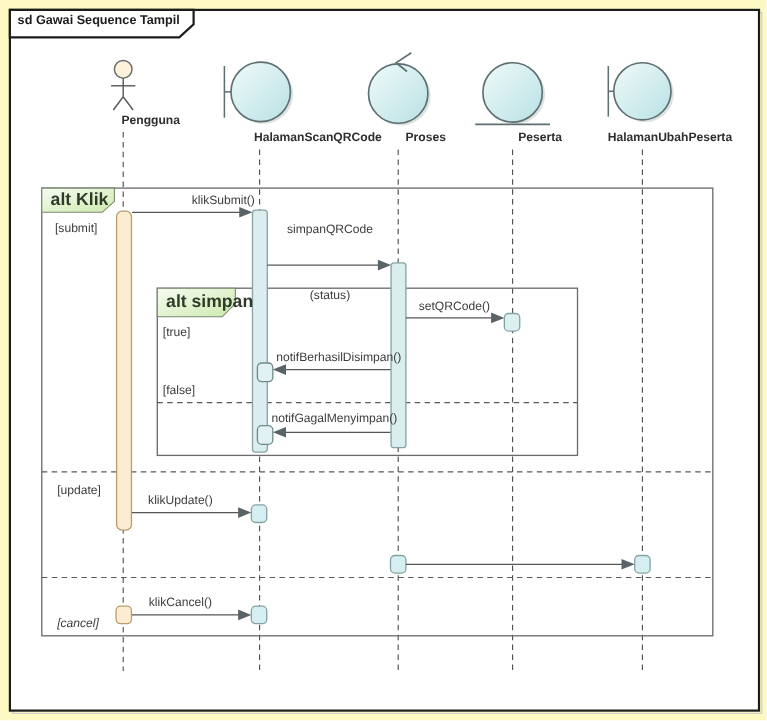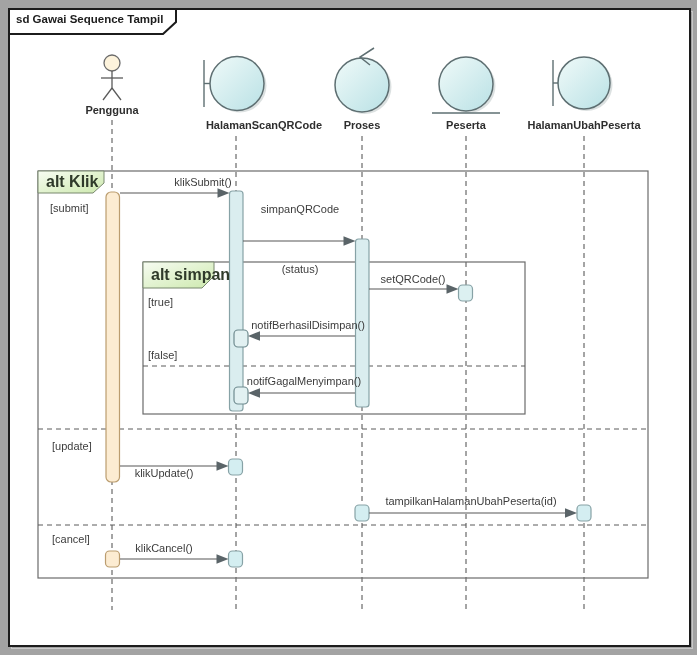--- a/index.html
+++ b/index.html
@@ -1,21 +1,21 @@
 <!DOCTYPE html>
 <html><head>
 <meta charset="utf-8">
 <style>
   html,body{margin:0;padding:0;background:#ffffff;}
   body{font-family:"Liberation Sans","DejaVu Sans",sans-serif;}
-  .stage{position:relative;width:697px;height:655px;background:#a3a3a3;overflow:hidden;}
+  .stage{position:relative;width:697px;height:655px;background:#fef9c3;overflow:hidden;}
   .stage svg{position:absolute;left:0;top:0;}
   .lbl{position:absolute;font-size:11px;color:#3a3a3a;white-space:nowrap;line-height:13px;}
   .lbl.center{transform:translateX(-50%);}
-  .lifename{font-weight:700;color:#2e2e2e;font-size:11px;}
+  .lifename{font-weight:700;color:#2e2e2e;font-size:11px;margin-left:25px;}
   .fragop{font-weight:700;color:#2f3a2a;font-size:16px;}
   .guard{color:#3d3d3d;}
   .title-text{font-weight:700;font-size:11.5px;color:#1c1c1c;}
   .msg{color:#3c3c3c;}
 </style>
 </head>
 <body>
 
 <div class="stage">
 
@@ -153,25 +153,24 @@
   <div class="lbl center lifename" style="left:466px;top:119px;">Peserta</div>
   <div class="lbl center lifename" style="left:584px;top:119px;">HalamanUbahPeserta</div>
 
   <div class="lbl fragop" style="left:46px;top:175px;">alt Klik</div>
   <div class="lbl fragop" style="left:151px;top:268px;">alt simpan</div>
 
   <div class="lbl guard" style="left:50px;top:202px;">[submit]</div>
   <div class="lbl guard" style="left:148px;top:296px;">[true]</div>
   <div class="lbl guard" style="left:148px;top:349px;">[false]</div>
   <div class="lbl guard" style="left:52px;top:440px;">[update]</div>
-  <div class="lbl guard" style="left:52px;top:533px;">[cancel]</div>
+  <div class="lbl guard" style="left:52px;top:561px;font-style:italic;">[cancel]</div>
 
   <div class="lbl center msg" style="left:175px;top:176px;margin-left:28px;">klikSubmit()</div>
   <div class="lbl center msg" style="left:300px;top:203px;">simpanQRCode</div>
   <div class="lbl center msg" style="left:300px;top:220px;margin-top:43px;">(status)</div>
   <div class="lbl center msg" style="left:413px;top:273px;">setQRCode()</div>
   <div class="lbl center msg" style="left:308px;top:319px;">notifBerhasilDisimpan()</div>
   <div class="lbl center msg" style="left:304px;top:375px;">notifGagalMenyimpan()</div>
-  <div class="lbl center msg" style="left:164px;top:467px;">klikUpdate()</div>
-  <div class="lbl center msg" style="left:471px;top:495px;">tampilkanHalamanUbahPeserta(id)</div>
+  <div class="lbl center msg" style="left:164px;top:449px;">klikUpdate()</div>
   <div class="lbl center msg" style="left:164px;top:542px;">klikCancel()</div>
 
 </div>
 
 </body></html>

